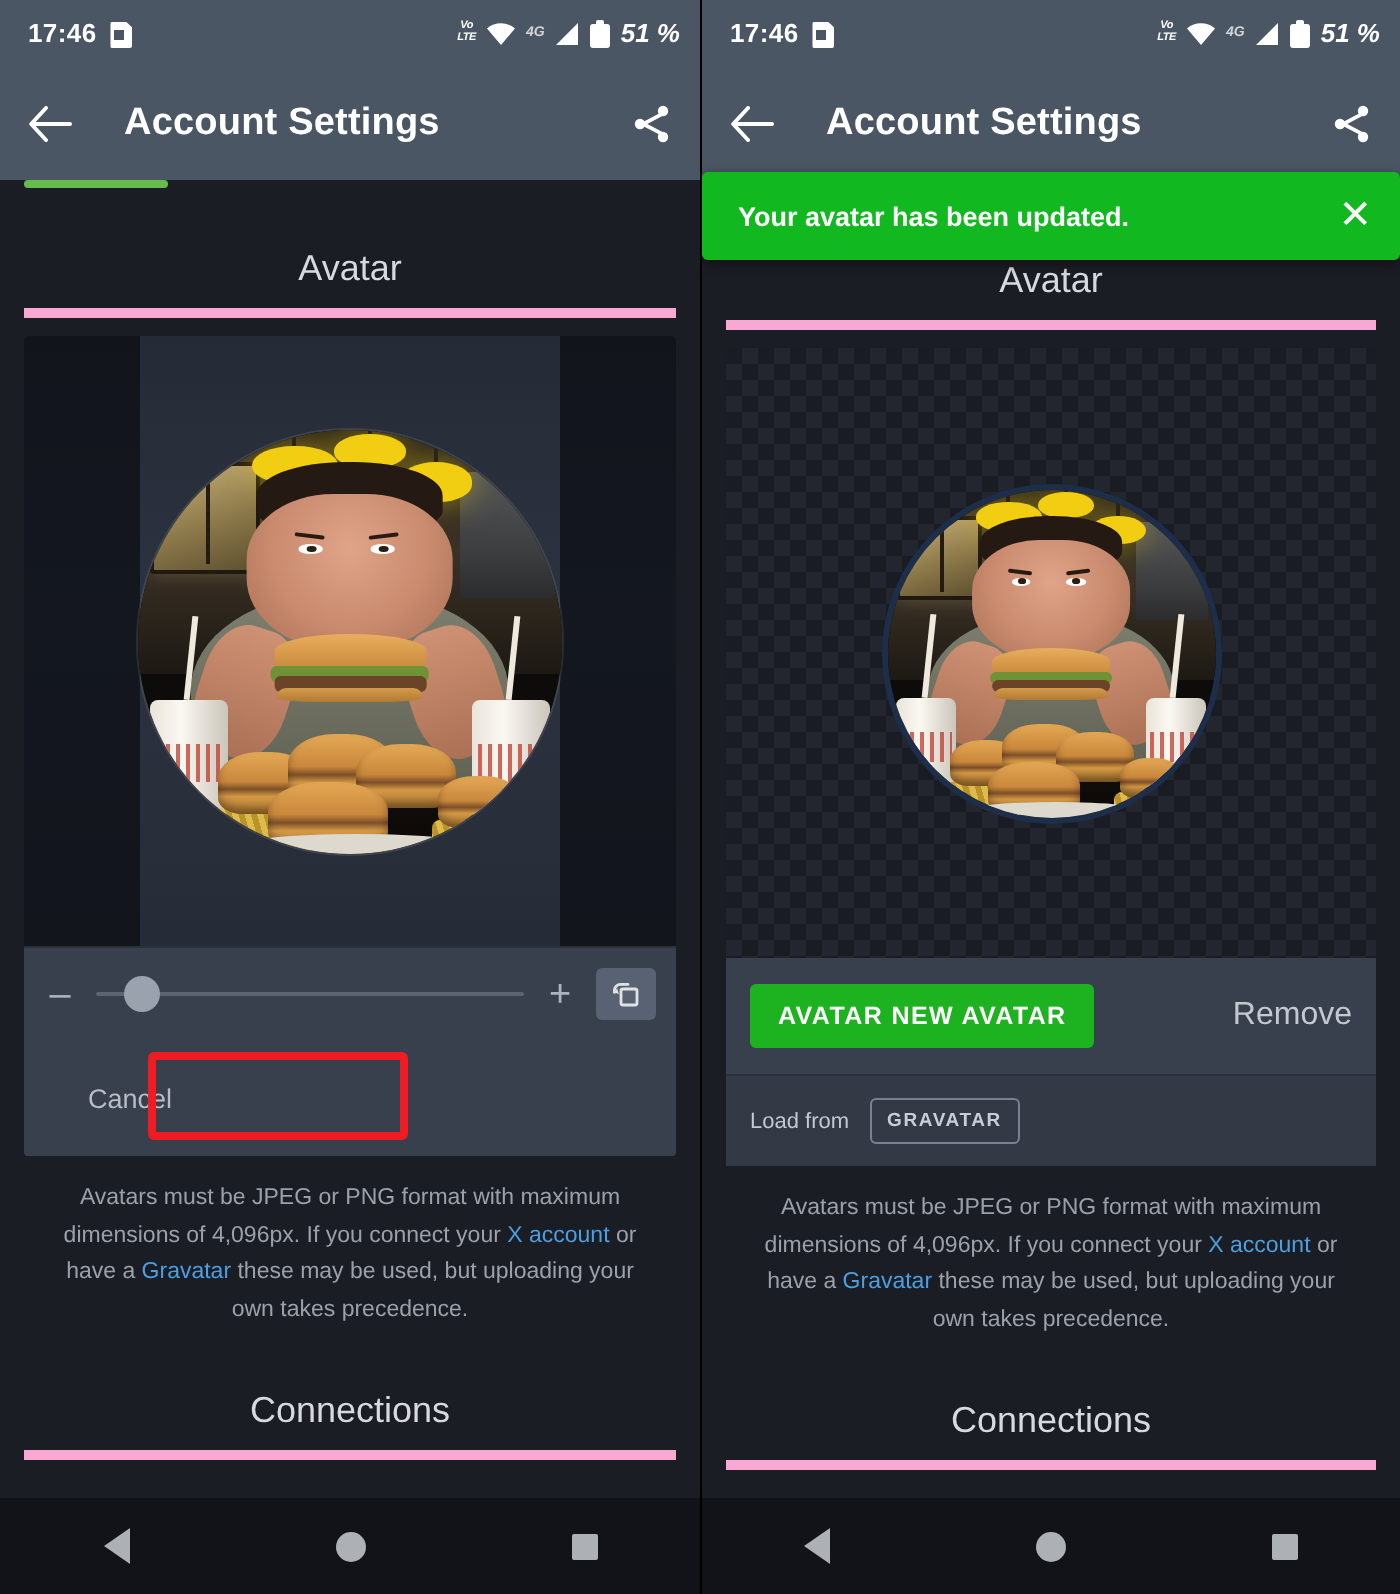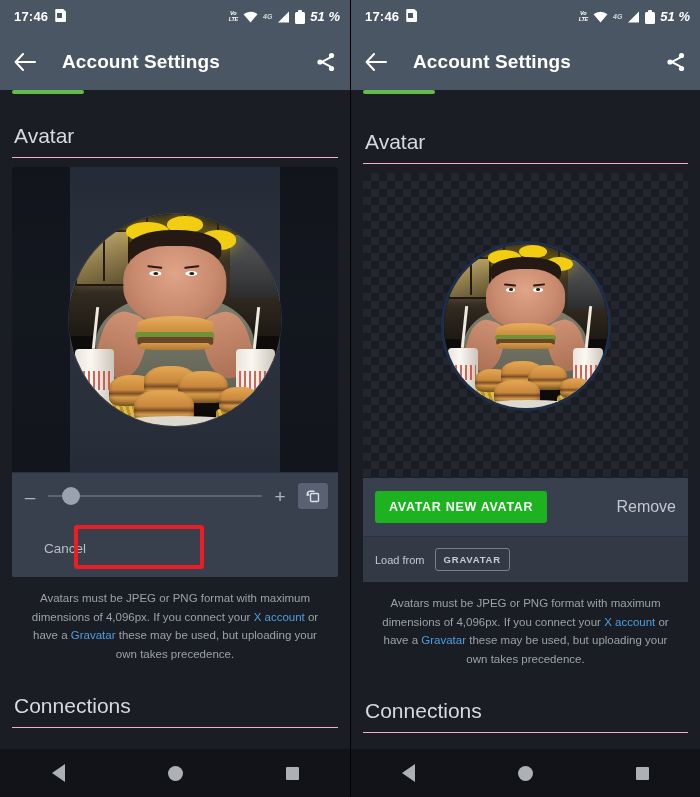--- a/index.html
+++ b/index.html
@@ -19,21 +19,21 @@
   .panel.right { border-left: 1px solid #000; }
 
   
   .statusbar {
     height: 33px; background: #4a5663;
     display: flex; align-items: center;
     padding: 0 10px 0 14px;
     color: #fff;
   }
   .sb-time { font-size: 13px; font-weight: 700; letter-spacing: .2px; }
-  .sb-left { display: flex; align-items: flex-start; gap: 7px; flex: 0 0 auto; }
+  .sb-left { display: flex; align-items: flex-end; gap: 7px; flex: 0 0 auto; }
   .sb-spacer { flex: 1 1 auto; }
   .sb-right { display: flex; align-items: center; gap: 5px; font-style: italic; }
   .ic { display: inline-block; line-height: 0; }
   .sb-sim { width: 11px; height: 13px; position: relative; }
   .sb-sim:before {
     content: ""; position: absolute; inset: 0;
     background: #fff; border-radius: 1px;
     clip-path: polygon(0 0,72% 0,100% 22%,100% 100%,0 100%);
   }
   .sb-sim:after {
@@ -79,23 +79,24 @@
     display: flex; align-items: center; padding: 0 14px 0 18px;
     border-radius: 3px; z-index: 30;
     box-shadow: 0 2px 6px rgba(0,0,0,.45);
   }
   .toast-msg { color: #fff; font-size: 13.5px; font-weight: 700; flex: 1; }
   .toast-close { color: #fff; font-size: 20px; line-height: 1; cursor: pointer; }
 
   
   .content { padding: 0 12px; }
   .section-head {
-    font-size: 21px; color: #d6d9de; font-weight: 400;
+    font-size: 18px; color: #d6d9de; font-weight: 400;
     padding: 30px 2px 9px 2px;
-    border-bottom: 1px solid #f9a8d4;
+    border-bottom: 5px solid #f9a8d4;
+    text-align: center;
   }
   .panel.right .section-head.avatar-head { padding-top: 36px; }
 
   
   .cropper {
     margin-top: 9px;
     background: #2b303c;
     border-radius: 2px;
     overflow: hidden;
   }
@@ -523,20 +524,24 @@
               <path d="M5 9.2 14.5 4.2l.9 1.7L6 10.9zM6 9.1l9.5 5-.9 1.7L5 10.8z"></path>
             </g>
           </svg>
       </span>
     </div>
 
     <div class="tabstrip">
       <div class="indicator"></div>
     </div>
 
+    <div class="toast">
+      <span class="toast-msg">Your avatar has been updated.</span>
+      <span class="toast-close">✕</span>
+    </div>
 
     <div class="content">
       <div class="section-head avatar-head">Avatar</div>
 
       <div class="preview">
         <div class="preview-circle">
           <div class="photo">
             <div class="ph-bgwall"></div>
             <div class="ph-menuboard"></div>
             <div class="ph-rightwin"></div>

